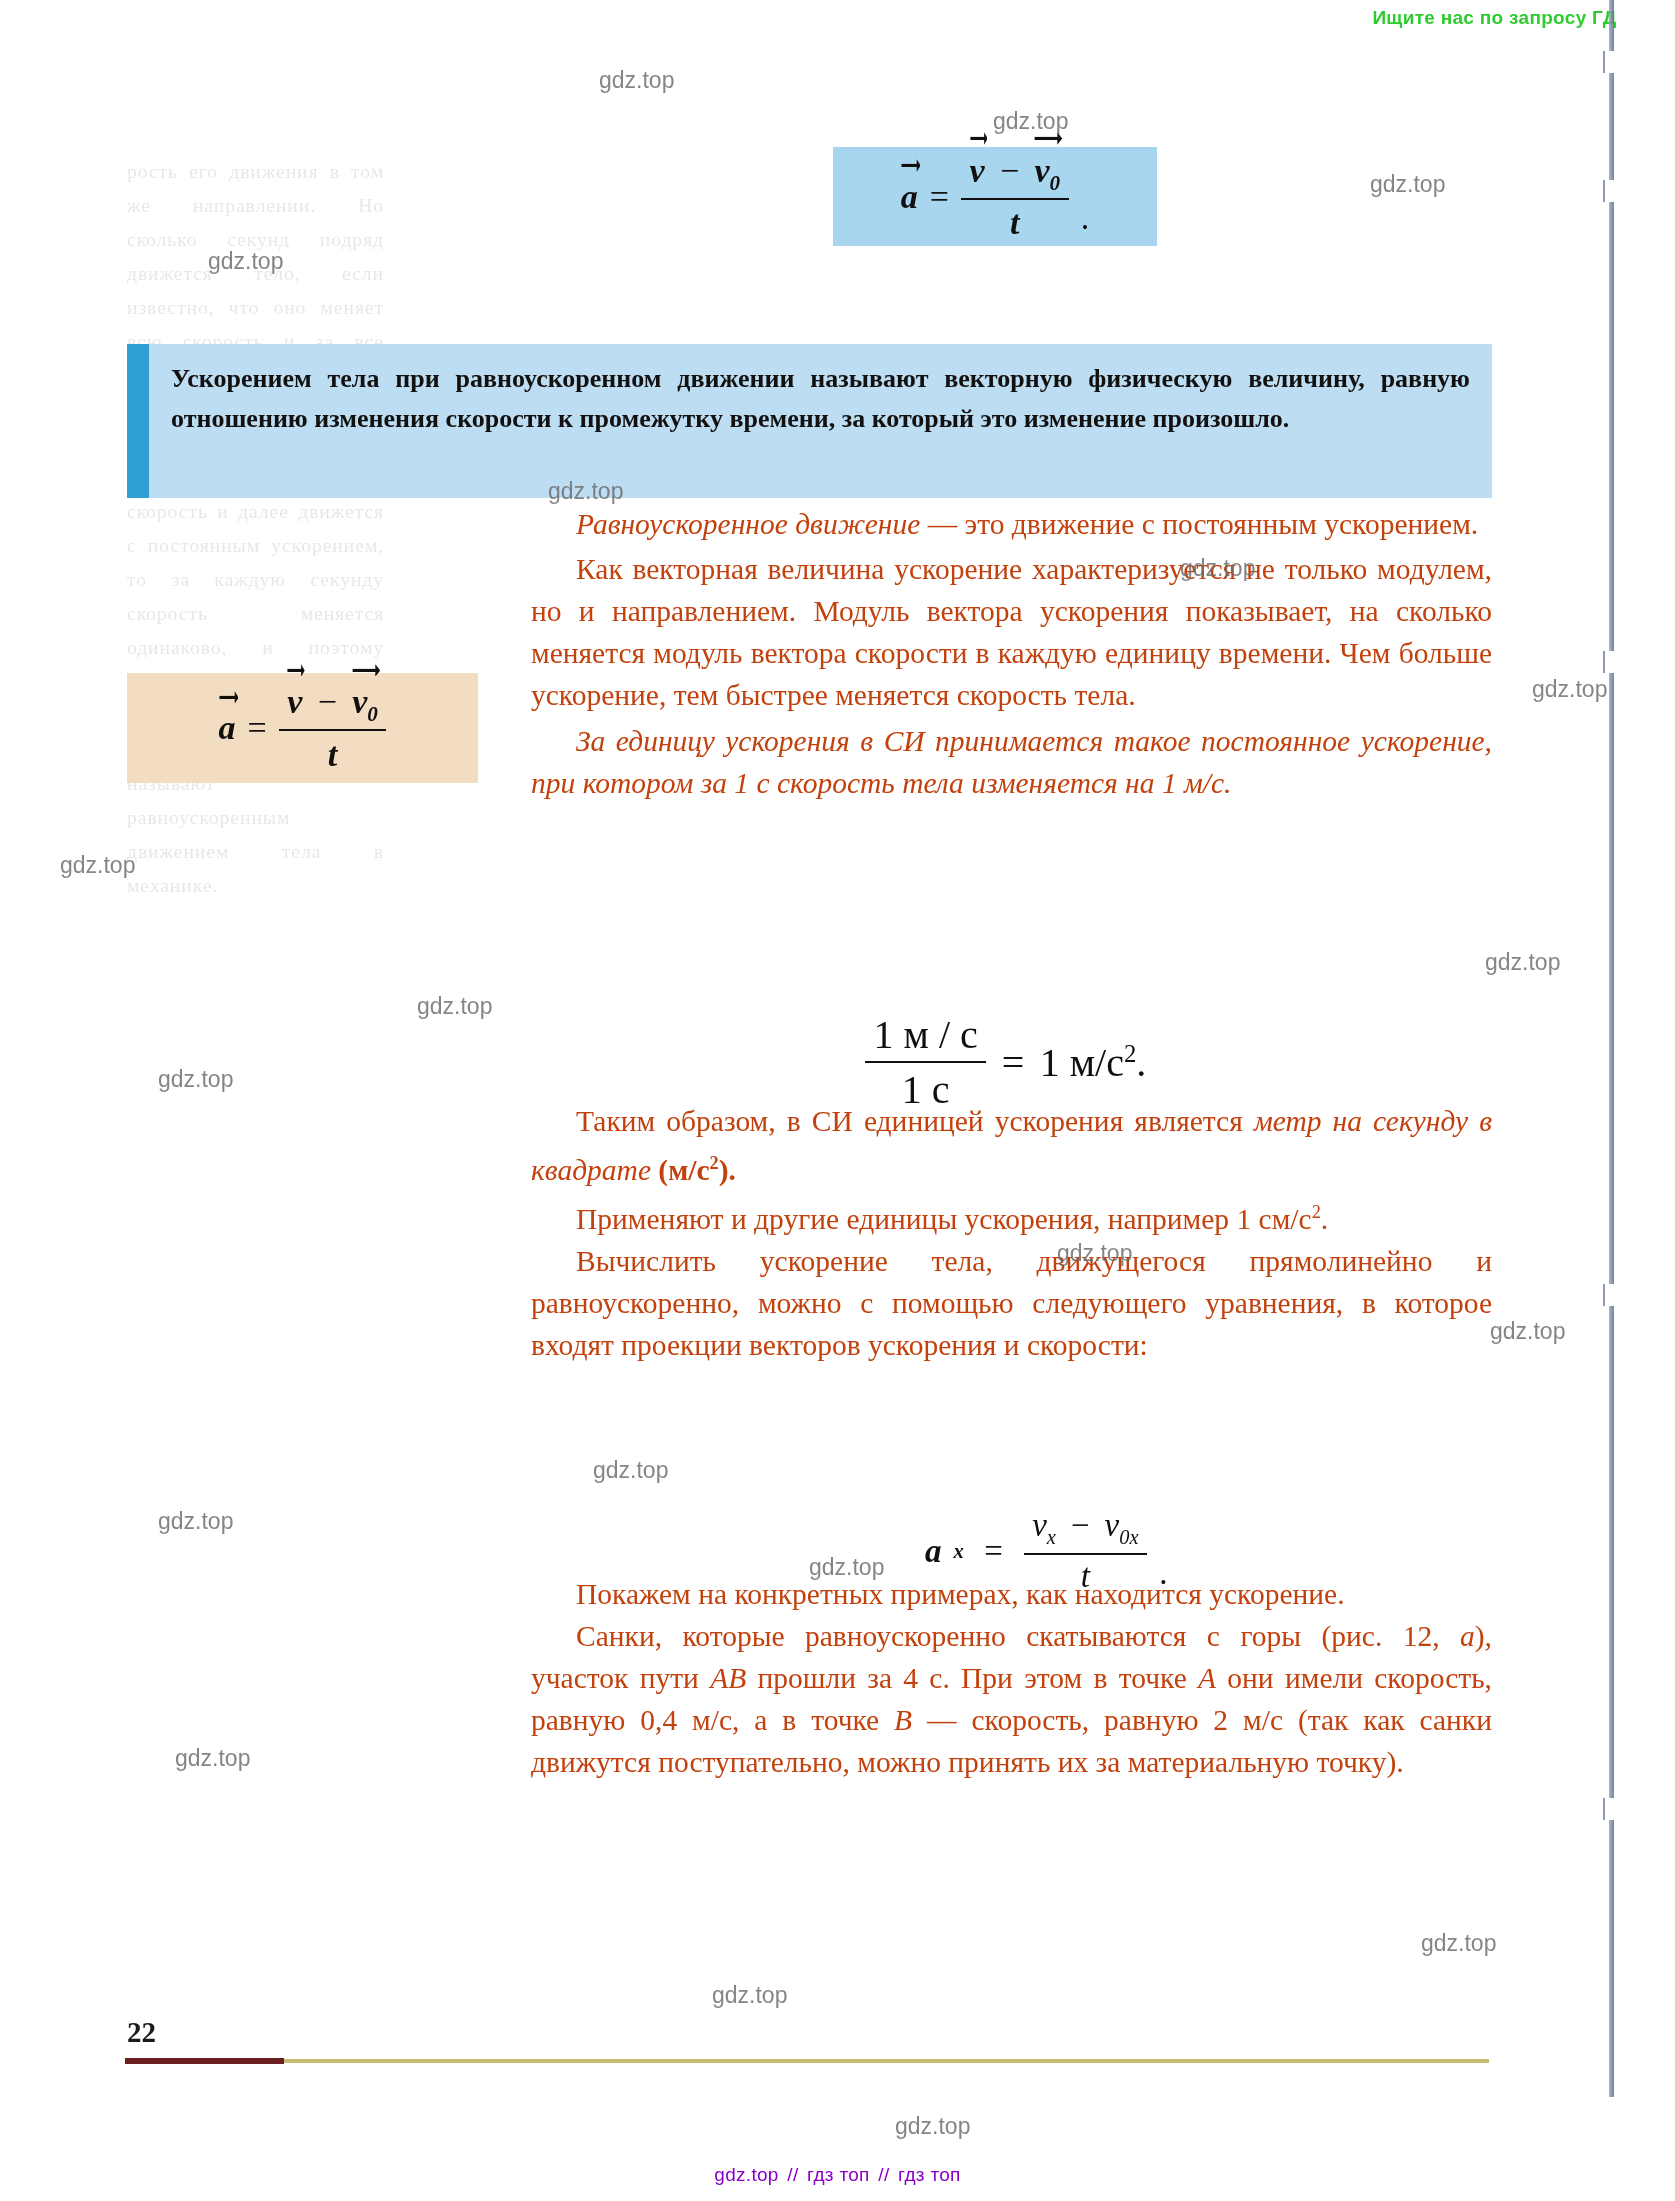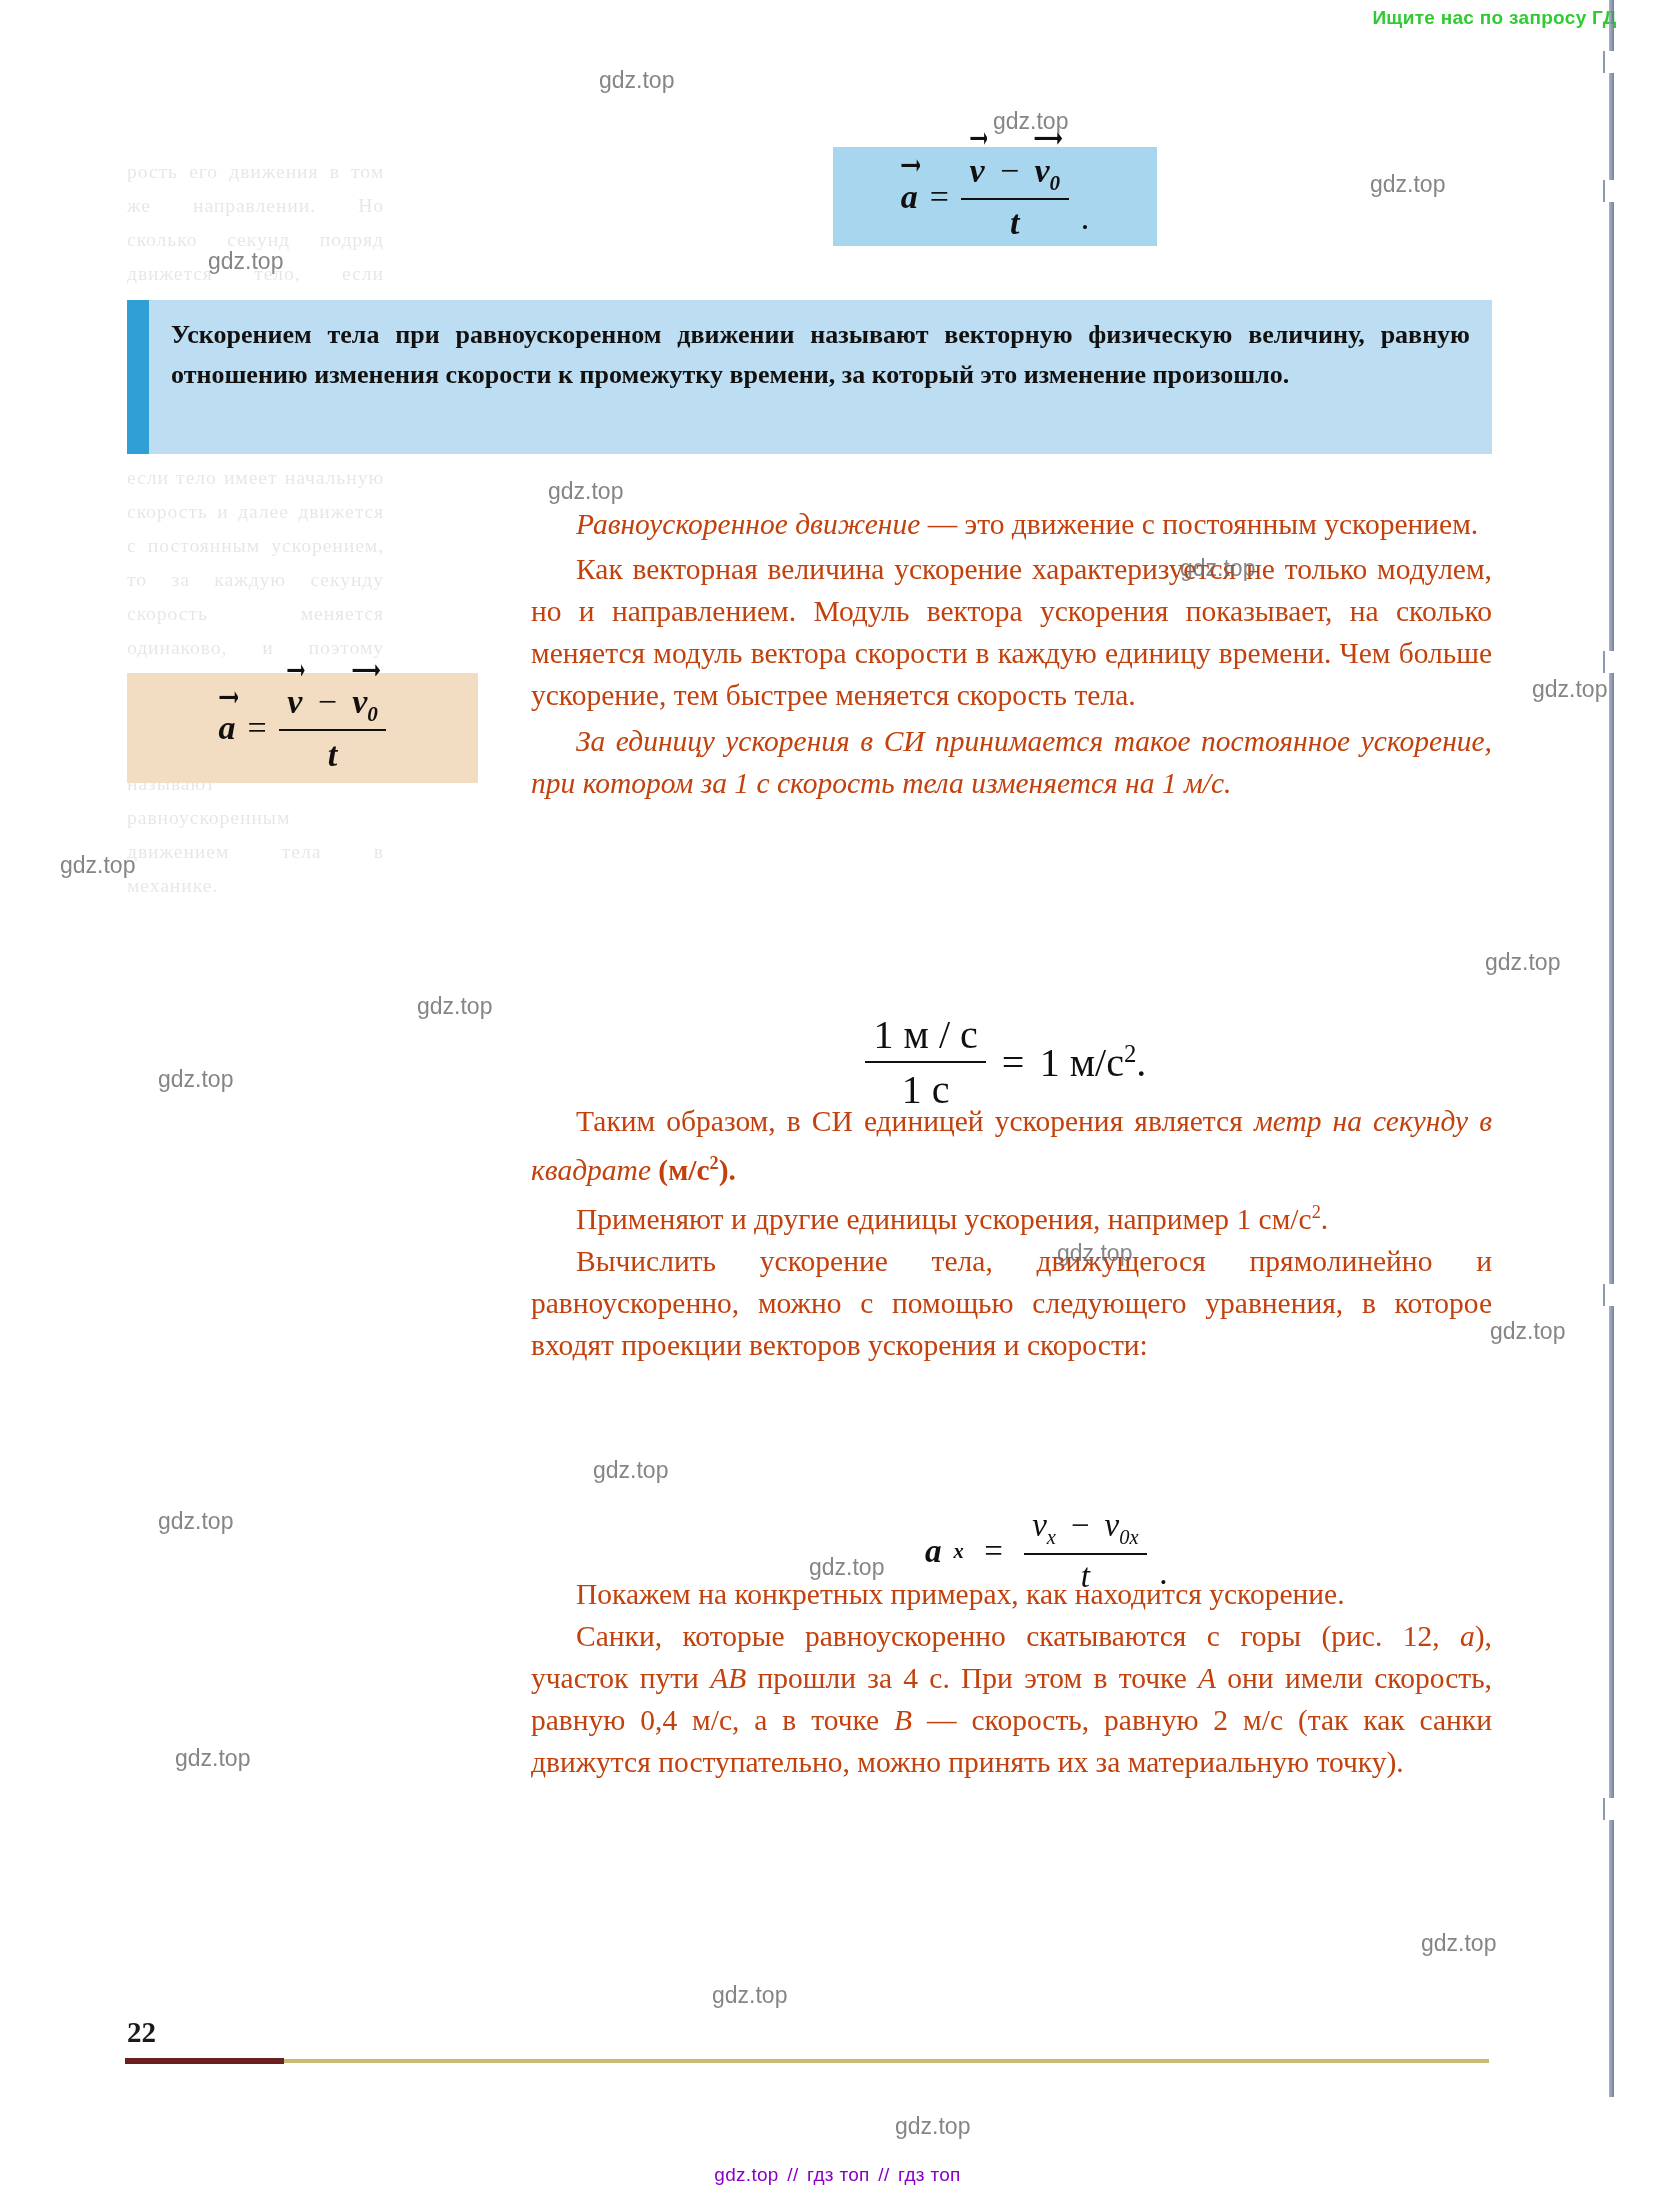--- a/index.html
+++ b/index.html
@@ -139,20 +139,21 @@
     width: 100%;
     text-align: center;
     box-sizing: border-box;
   }
 
   
   .def-block {
     position: absolute;
     background: #bcddf2;
     display: flex;
+    margin-top: 44px;
   }
   .def-bar {
     width: 22px;
     background: #2f9fd6;
     flex: 0 0 22px;
   }
   .def-text {
     padding: 15.4px 22px 15.4px 22px;
     font-family: "Liberation Serif", serif;
     font-weight: bold;

